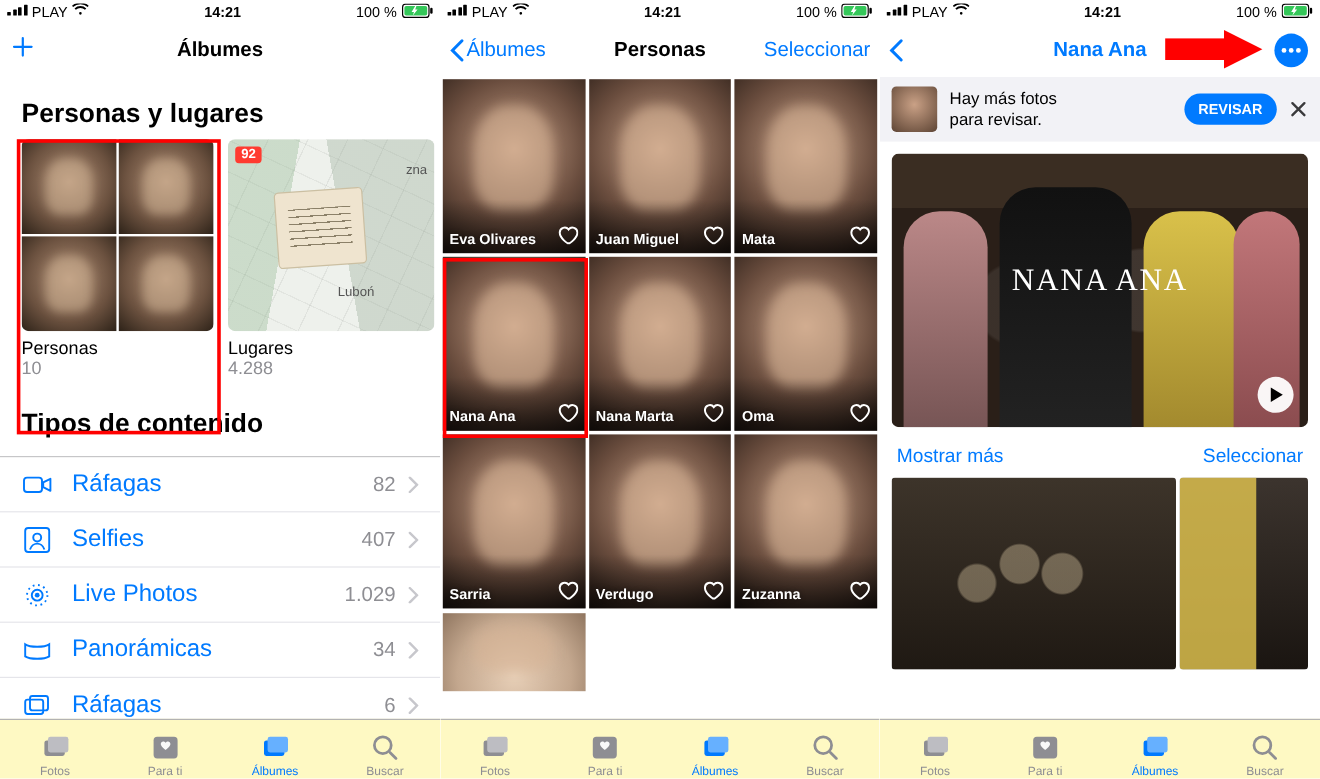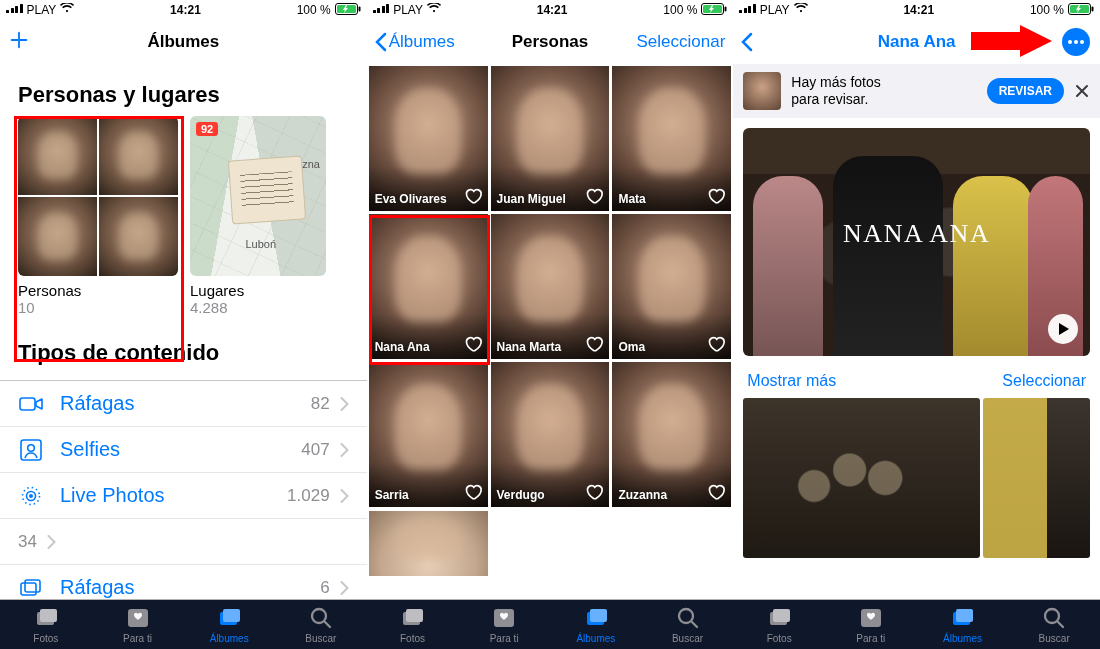--- a/index.html
+++ b/index.html
@@ -141,21 +141,21 @@
     .imggrid .cell::after{
       content:"";
       position:absolute;
       left:25%; top:20%;
       width:50%; height:60%;
       border-radius:40% 40% 30% 30%;
       filter: blur(4px);
       background: rgba(210,180,150,0.55);
     }
     .map {
-      width: 136px;
+      width: 172px;
       height: 160px;
       border-radius: 6px;
       position: relative;
       background:
         linear-gradient(100deg, rgba(140,180,140,0.35) 0 30%, transparent 30%),
         linear-gradient(80deg, transparent 55%, rgba(150,170,150,0.35) 55%),
         repeating-linear-gradient(115deg, rgba(0,0,0,0.06) 0 1px, transparent 1px 30px),
         repeating-linear-gradient(25deg, rgba(0,0,0,0.05) 0 1px, transparent 1px 24px),
         #eef1ec;
     }
@@ -165,21 +165,21 @@
       background: #ff3b30;
       color: #fff;
       font-size: 11px;
       font-weight: 700;
       padding: 1px 5px;
       border-radius: 3px;
     }
     .map .place1 {
       position: absolute;
       right: 6px;
-      top: 42px;
+      top: 20px;
       font-size: 11px;
       color: #555;
     }
     .map .place2 {
       position: absolute;
       right: 50px;
       bottom: 26px;
       font-size: 11px;
       color: #555;
     }
@@ -249,21 +249,22 @@
       position: absolute;
       border: 3px solid #ff0000;
       pointer-events: none;
       z-index: 30;
     }
     
     .tabbar {
       height: 50px;
       border-top: 0.5px solid #b2b2b2;
       display: flex;
-      background: #0f172a;
+      background: #fef9c3;
+      align-items: flex-end;
     }
     .tabbar .tab {
       flex: 1;
       display: flex;
       flex-direction: column;
       align-items: center;
       justify-content: center;
       font-size: 10px;
       color: #8e8e93;
       gap: 2px;
@@ -582,20 +583,26 @@
           </div>
           <div class="right">
             <span>1.029</span>
             <svg class="chev-gray" viewBox="0 0 8 14">
                 <path d="M1 1l6 6-6 6" fill="none" stroke="#c7c7cc" stroke-width="2" stroke-linecap="round"></path>
               </svg>
           </div>
         </div>
 
         <div class="rowline">
+          <div class="left">
+            <svg class="rowicon" viewBox="0 0 26 26">
+                <path d="M3 8c3 2 7 2 10 2s7 0 10-2v10c-3 2-7 2-10 2s-7 0-10-2V8z" fill="none" stroke="#007aff" stroke-width="1.6"></path>
+              </svg>
+            <span class="rowtitle">Panorámicas</span>
+          </div>
           <div class="right">
             <span>34</span>
             <svg class="chev-gray" viewBox="0 0 8 14">
                 <path d="M1 1l6 6-6 6" fill="none" stroke="#c7c7cc" stroke-width="2" stroke-linecap="round"></path>
               </svg>
           </div>
         </div>
 
         <div class="rowline">
           <div class="left">

